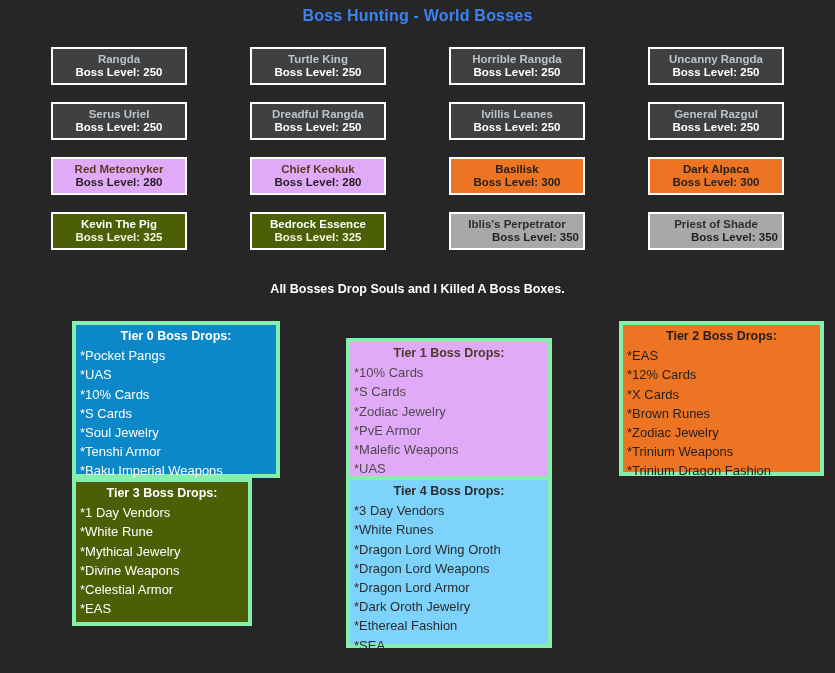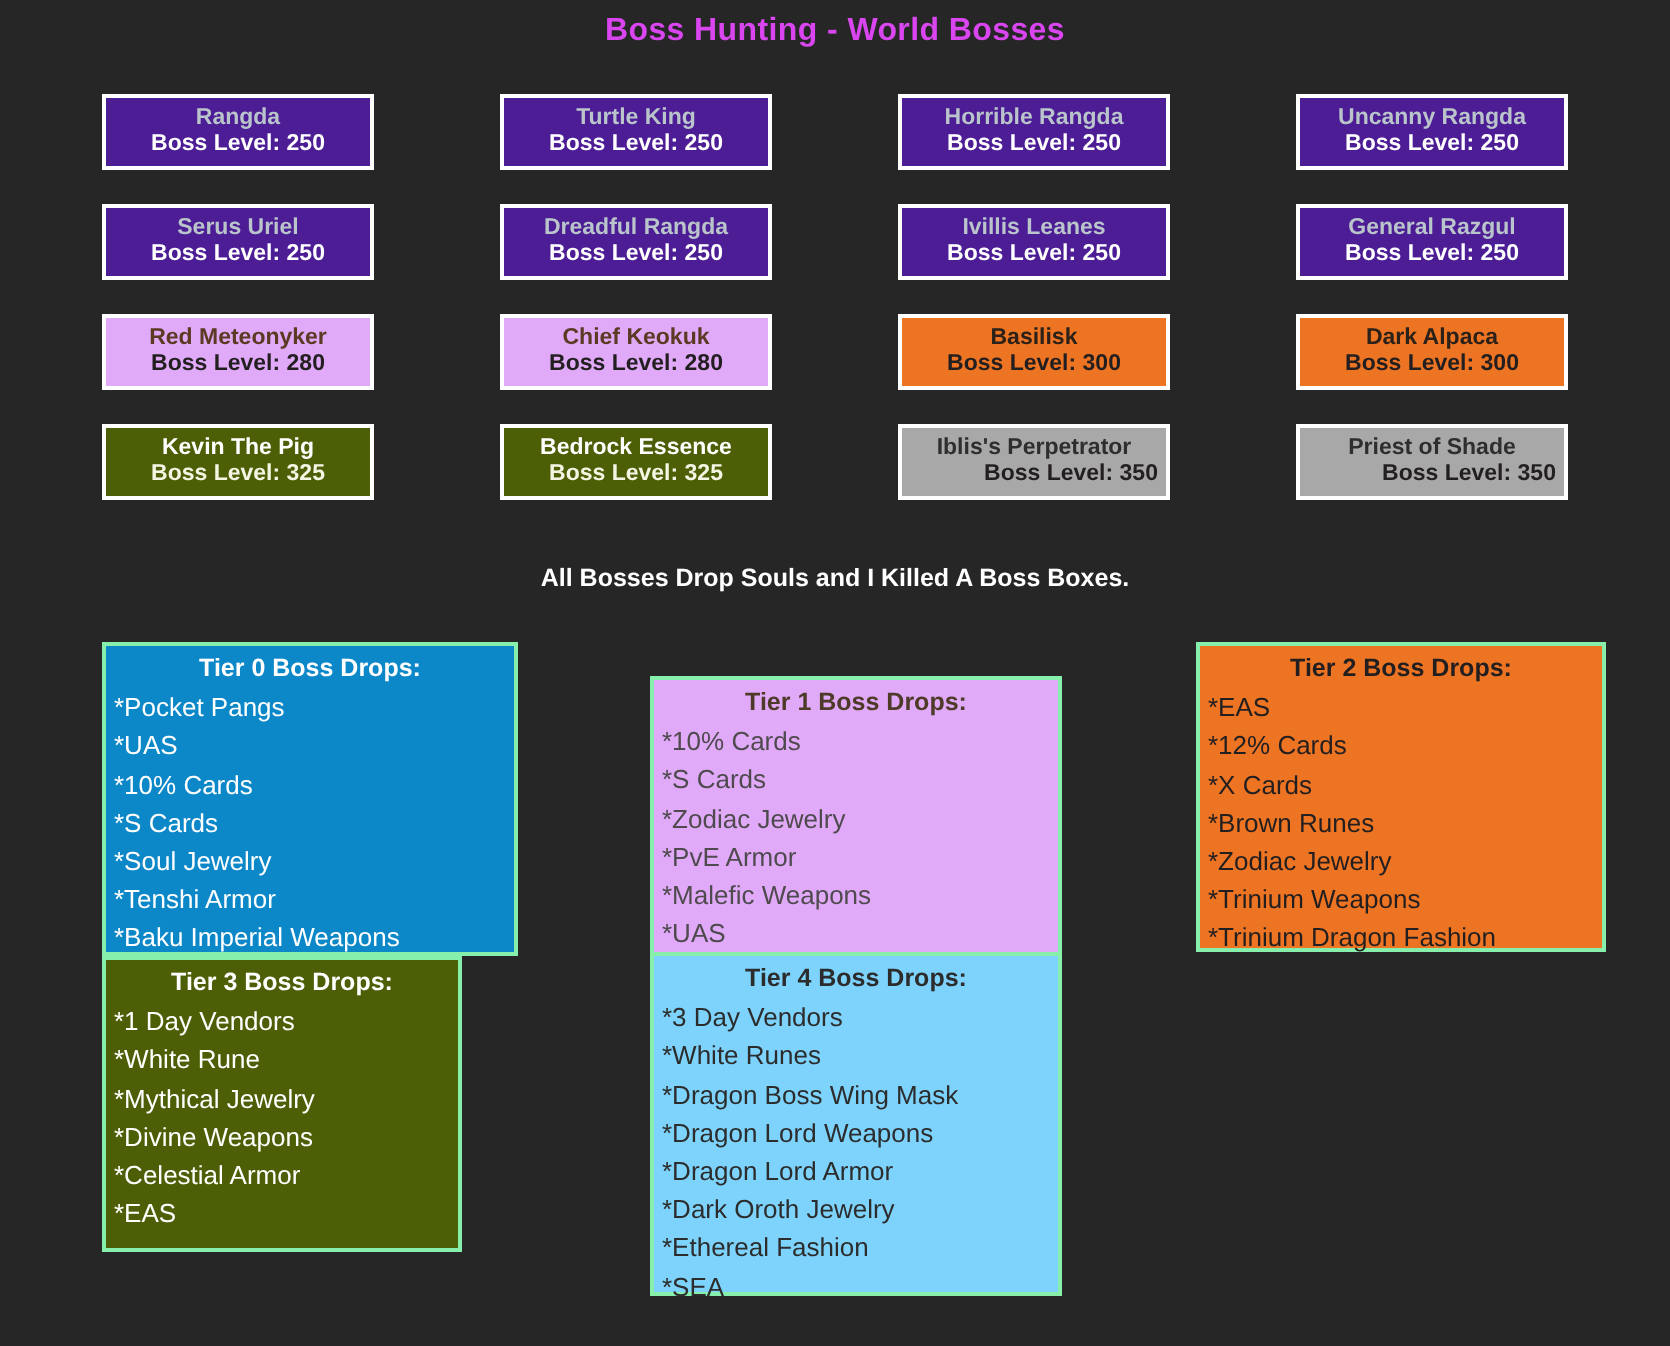--- a/index.html
+++ b/index.html
@@ -15,21 +15,21 @@
     position: relative;
   }
   #page-title {
     position: absolute;
     top: 7px;
     left: 0;
     width: 835px;
     text-align: center;
     font-size: 16px;
     font-weight: bold;
-    color: #d946ef;
+    color: #3b82f6;
     letter-spacing: 0.2px;
   }
 
   
   .boss-grid {
     position: absolute;
     top: 47px;
     left: 51px;
     width: 733px;
   }
@@ -60,21 +60,21 @@
     white-space: nowrap;
   }
   .boss-level {
     font-size: 11.5px;
     font-weight: bold;
     text-align: center;
     white-space: nowrap;
   }
 
   
-  .t-blue   { background: #4c1d95; }
+  .t-blue   { background: #404040; }
   .t-blue   .boss-name  { color: #b9c4cb; }
   .t-blue   .boss-level { color: #ffffff; }
 
   .t-pink   { background: #e0aaf8; }
   .t-pink   .boss-name  { color: #5a3a22; }
   .t-pink   .boss-level { color: #231f20; }
 
   .t-orange { background: #ec7423; }
   .t-orange .boss-name  { color: #2b2118; }
   .t-orange .boss-level { color: #231f20; }
@@ -95,23 +95,24 @@
     width: 835px;
     text-align: center;
     font-size: 12.5px;
     font-weight: bold;
     color: #ffffff;
   }
 
   
   .drop-panel {
     position: absolute;
-    border: 2px solid #86efac;
+    border: 4px solid #86efac;
     box-sizing: border-box;
     padding: 2px 0 3px 0;
+    margin-left: 21px;
   }
   .drop-title {
     text-align: center;
     font-size: 12.5px;
     font-weight: bold;
     line-height: 1.45;
     padding-bottom: 1px;
   }
   .drop-item {
     font-size: 13px;
@@ -288,21 +289,21 @@
   <div class="drop-item">*Zodiac Jewelry</div>
   <div class="drop-item">*PvE Armor</div>
   <div class="drop-item">*Malefic Weapons</div>
   <div class="drop-item">*UAS</div>
 </div>
 
 <div class="drop-panel p-gray" id="panel-tier4">
   <div class="drop-title">Tier 4 Boss Drops:</div>
   <div class="drop-item">*3 Day Vendors</div>
   <div class="drop-item">*White Runes</div>
-  <div class="drop-item">*Dragon Boss Wing Mask</div>
+  <div class="drop-item">*Dragon Lord Wing Oroth</div>
   <div class="drop-item">*Dragon Lord Weapons</div>
   <div class="drop-item">*Dragon Lord Armor</div>
   <div class="drop-item">*Dark Oroth Jewelry</div>
   <div class="drop-item">*Ethereal Fashion</div>
   <div class="drop-item">*SEA</div>
 </div>
 
 <div class="drop-panel p-orange" id="panel-tier2">
   <div class="drop-title">Tier 2 Boss Drops:</div>
   <div class="drop-item">*EAS</div>

